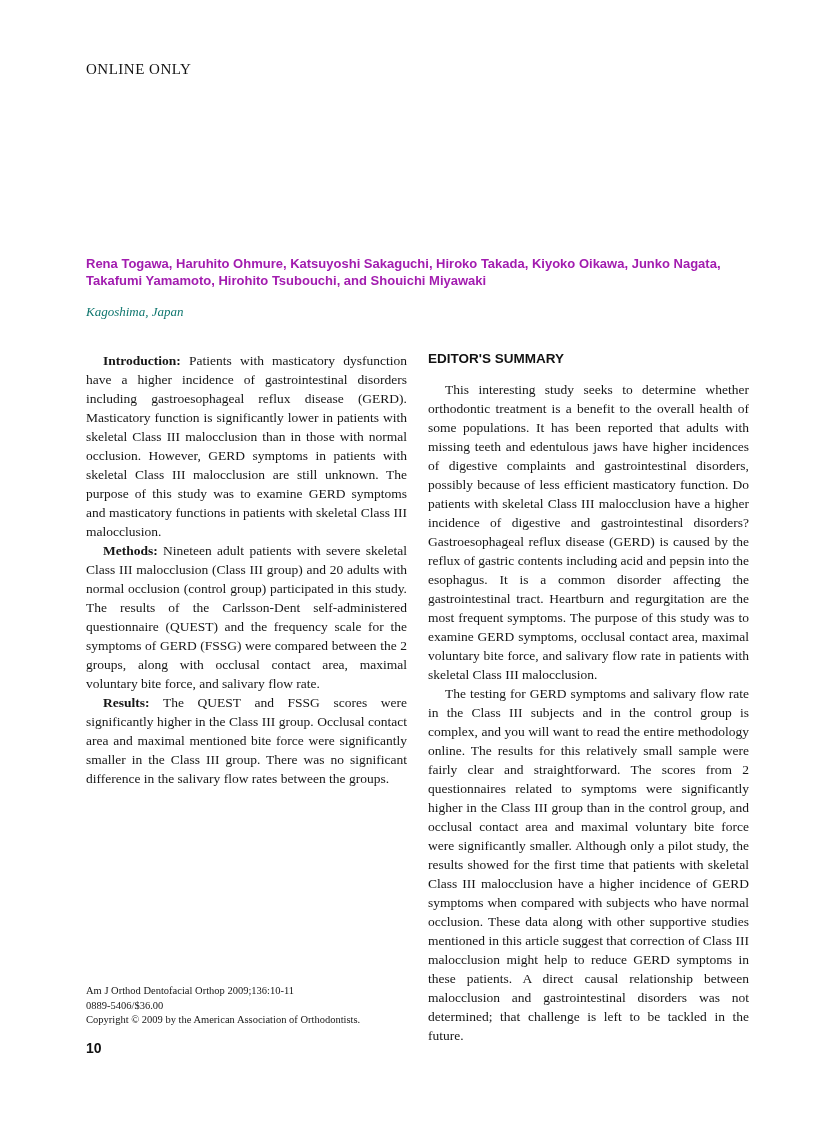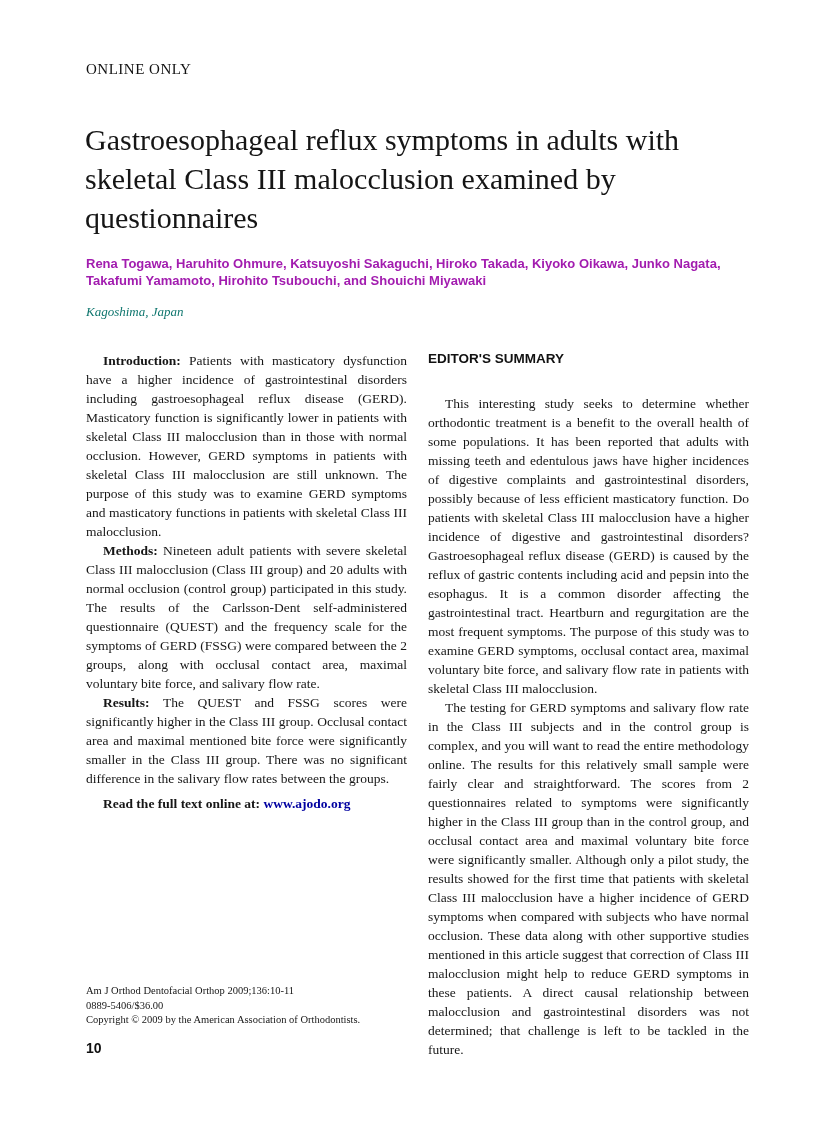--- a/index.html
+++ b/index.html
@@ -31,53 +31,51 @@
   }
   .col {
     width:321px;
     font:13.5px/19px "Liberation Serif", serif;
     text-align:justify; hyphens:auto; -webkit-hyphens:auto; color:#161616;
   }
   .para { text-indent:17px; }
   .runin { font-weight:bold; }
   .summary-heading {
     font:bold 13.5px/16px "Liberation Sans", sans-serif;
-    text-align:left; margin-bottom:27px; color:#111;
+    text-align:left; margin-bottom:13px; color:#111;
   }
   .read-online { text-indent:17px; font-weight:bold; margin-top:6px; text-align:left; }
   .link { font-weight:bold; text-decoration:none; cursor:pointer; }
   .footnote {
     position:absolute; left:86px; top:984px; width:360px;
     font:10.5px/14.5px "Liberation Serif", serif; text-align:left; color:#161616;
   }
   .page-number {
     position:absolute; left:86px; top:1040px;
     font:bold 14px/16px "Liberation Sans", sans-serif; color:#111;
   }
 </style>
 </head>
 <body>
 
 <div class="page">
 
   <div class="kicker">ONLINE ONLY</div>
 
-  <h1 class="title">Gastroesophageal reflux symptoms in adults with skeletal Class III malocclusion examined by questionnaires</h1>
 
   <div class="authors">Rena Togawa, Haruhito Ohmure, Katsuyoshi Sakaguchi, Hiroko Takada, Kiyoko Oikawa, Junko Nagata, Takafumi Yamamoto, Hirohito Tsubouchi, and Shouichi Miyawaki</div>
 
   <div class="affiliation">Kagoshima, Japan</div>
 
   <div class="columns">
 
     <div class="col">
       <p class="para"><b class="runin">Introduction:</b> <span>Patients with masticatory dysfunction have a higher incidence of gastrointestinal disorders including gastroesophageal reflux disease (GERD). Masticatory function is significantly lower in patients with skeletal Class III malocclusion than in those with normal occlusion. However, GERD symptoms in patients with skeletal Class III malocclusion are still unknown. The purpose of this study was to examine GERD symptoms and masticatory functions in patients with skeletal Class III malocclusion.</span></p>
       <p class="para"><b class="runin">Methods:</b> <span>Nineteen adult patients with severe skeletal Class III malocclusion (Class III group) and 20 adults with normal occlusion (control group) participated in this study. The results of the Carlsson-Dent self-administered questionnaire (QUEST) and the frequency scale for the symptoms of GERD (FSSG) were compared between the 2 groups, along with occlusal contact area, maximal voluntary bite force, and salivary flow rate.</span></p>
       <p class="para"><b class="runin">Results:</b> <span>The QUEST and FSSG scores were significantly higher in the Class III group. Occlusal contact area and maximal mentioned bite force were significantly smaller in the Class III group. There was no significant difference in the salivary flow rates between the groups.</span></p>
-      <p class="read-online"><b>Read the full text online at:</b> <a class="link" style="color: rgb(0, 0, 160);">www.ajodo.org</a></p>
     </div>
 
     <div class="col">
       <h2 class="summary-heading">EDITOR'S SUMMARY</h2>
       <p class="para">This interesting study seeks to determine whether orthodontic treatment is a benefit to the overall health of some populations. It has been reported that adults with missing teeth and edentulous jaws have higher incidences of digestive complaints and gastrointestinal disorders, possibly because of less efficient masticatory function. Do patients with skeletal Class III malocclusion have a higher incidence of digestive and gastrointestinal disorders? Gastroesophageal reflux disease (GERD) is caused by the reflux of gastric contents including acid and pepsin into the esophagus. It is a common disorder affecting the gastrointestinal tract. Heartburn and regurgitation are the most frequent symptoms. The purpose of this study was to examine GERD symptoms, occlusal contact area, maximal voluntary bite force, and salivary flow rate in patients with skeletal Class III malocclusion.</p>
       <p class="para">The testing for GERD symptoms and salivary flow rate in the Class III subjects and in the control group is complex, and you will want to read the entire methodology online. The results for this relatively small sample were fairly clear and straightforward. The scores from 2 questionnaires related to symptoms were significantly higher in the Class III group than in the control group, and occlusal contact area and maximal voluntary bite force were significantly smaller. Although only a pilot study, the results showed for the first time that patients with skeletal Class III malocclusion have a higher incidence of GERD symptoms when compared with subjects who have normal occlusion. These data along with other supportive studies mentioned in this article suggest that correction of Class III malocclusion might help to reduce GERD symptoms in these patients. A direct causal relationship between malocclusion and gastrointestinal disorders was not determined; that challenge is left to be tackled in the future.</p>
     </div>
 
   </div>
 

